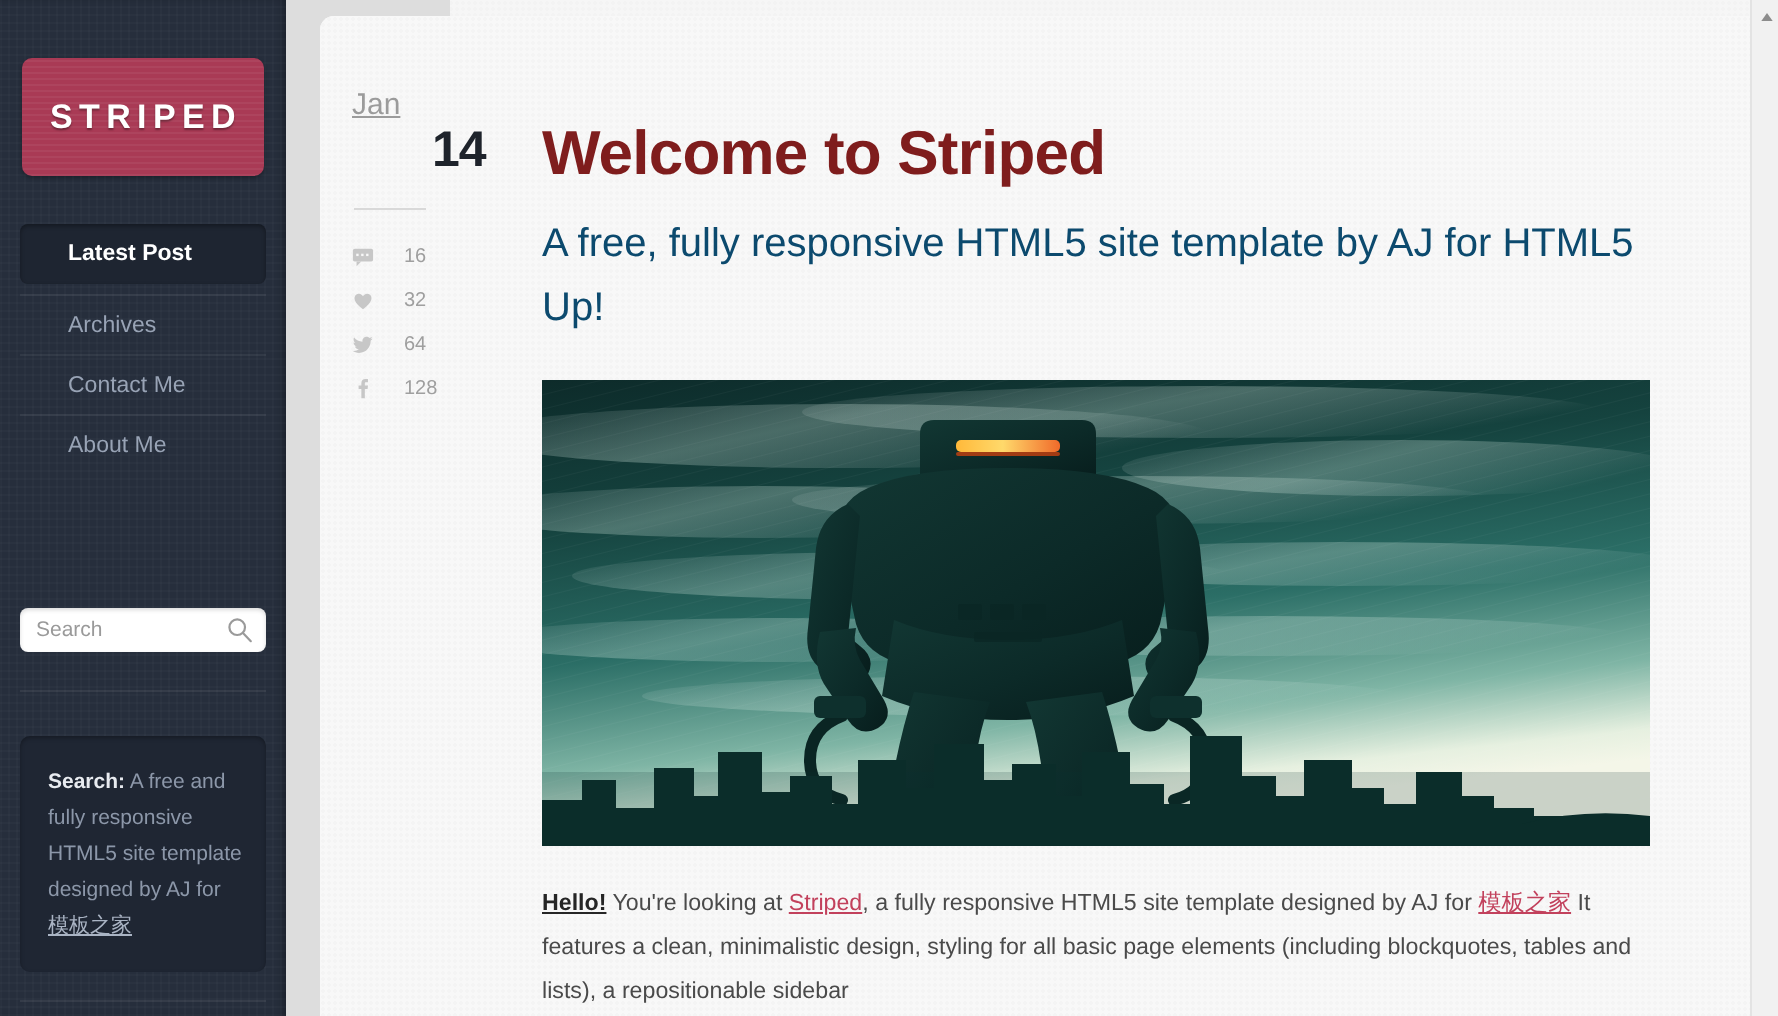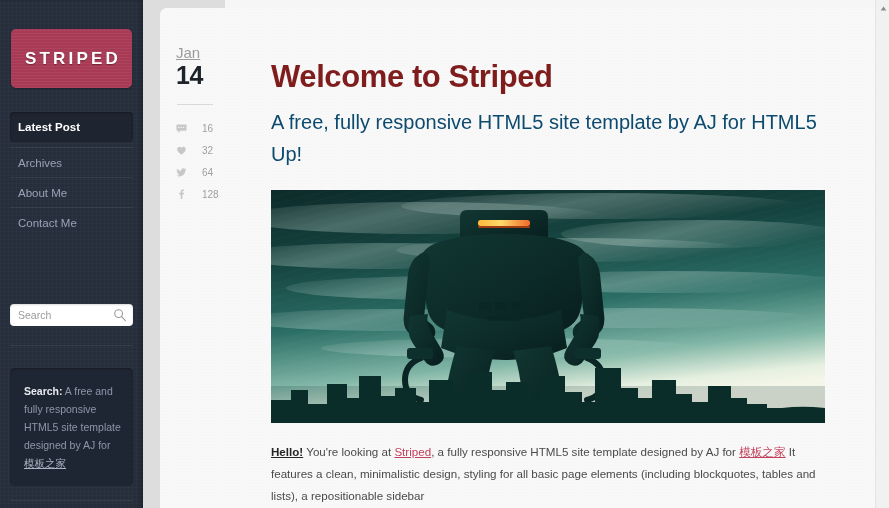--- a/index.html
+++ b/index.html
@@ -59,21 +59,21 @@
     position: absolute;
     left: 0; top: 112px;
     width: 143px;
   }
   .nav-item {
     position: relative;
     margin: 0 10px;
     height: 30px;
     display: flex;
     align-items: center;
-    padding-left: 8px;
+    padding-left: 24px;
     color: #98a3b5;
     font-size: 11.5px;
     border-top: 1px solid rgba(255,255,255,0.06);
     cursor: pointer;
   }
   .nav-item:first-child { border-top: none; }
   .nav-item.sep { margin-top: 5px; }
   .nav-item.active {
     background-color: #1e2531;
     border-radius: 4px;
@@ -192,20 +192,21 @@
     font-size: 15px;
     line-height: 17px;
     text-decoration: underline;
   }
   #meta-day {
     color: #1e232b;
     font-size: 25px;
     font-weight: bold;
     line-height: 29px;
     letter-spacing: -0.5px;
+    margin-left: 40px;
   }
   #meta-rule {
     width: 36px; height: 1px;
     background: #d9d9d9;
     margin: 14px 0 12px 1px;
   }
   .meta-stat {
     display: flex;
     align-items: center;
     height: 22px;
@@ -310,24 +311,24 @@
     </div>
 
     <nav id="nav">
       <div class="nav-item active">
         <span>Latest Post</span>
       </div>
       <div class="nav-item sep">
         <span>Archives</span>
       </div>
       <div class="nav-item">
-        <span>About Me</span>
+        <span>Contact Me</span>
       </div>
       <div class="nav-item">
-        <span>Contact Me</span>
+        <span>About Me</span>
       </div>
     </nav>
 
     <div id="search-wrap">
       <input id="search-input" type="text" placeholder="Search" style="">
       <span id="search-icon">
         <svg viewBox="0 0 14 14" width="14" height="14">
           <circle cx="5.6" cy="5.6" r="3.9" fill="none" stroke="#9a9a9a" stroke-width="1.1"></circle>
           <line x1="8.6" y1="8.6" x2="12.4" y2="12.6" stroke="#9a9a9a" stroke-width="1.1" stroke-linecap="round"></line>
         </svg>

